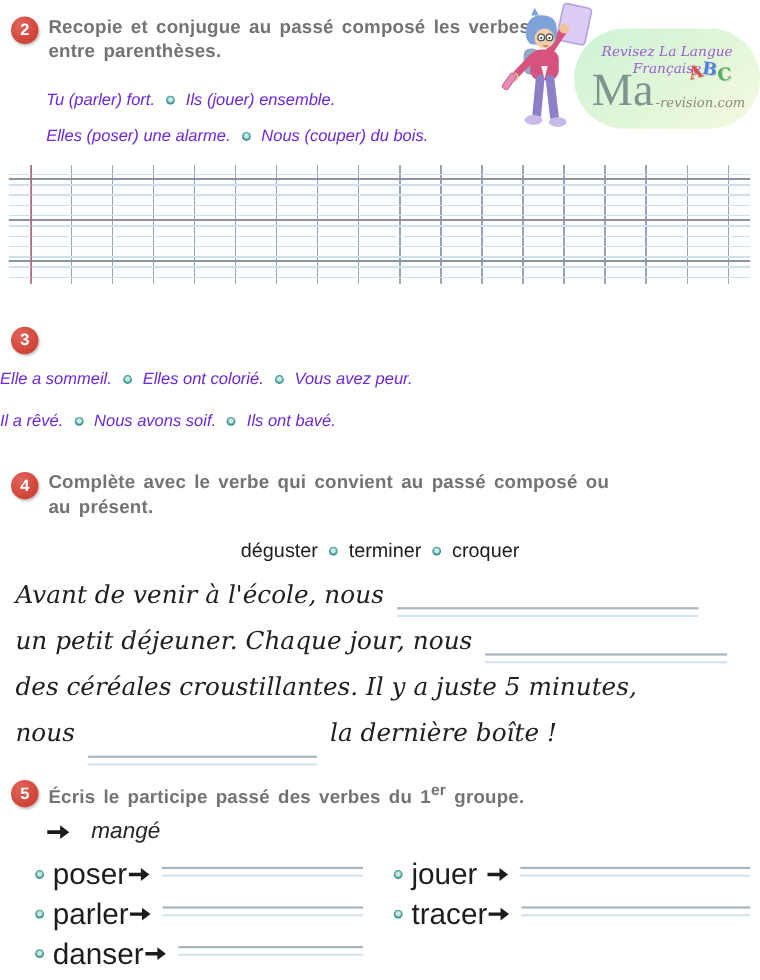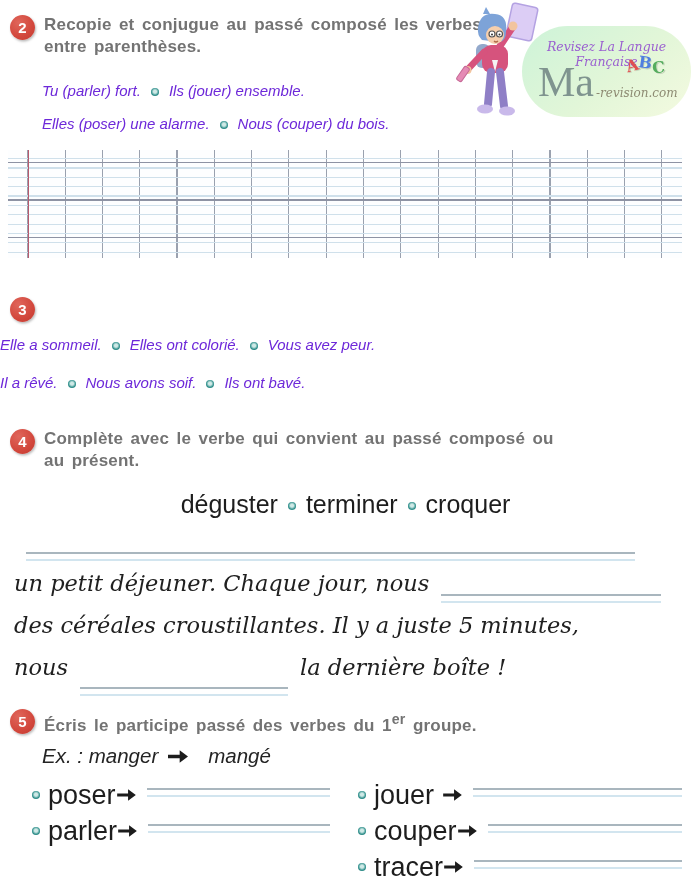--- a/index.html
+++ b/index.html
@@ -35,21 +35,21 @@
   .seyes{
     position:absolute;left:8px;top:150px;width:674px;height:108px;
     background-color:#fdfeff;
     background-image:
       repeating-linear-gradient(to bottom, transparent 0 12px, #8e93a4 12px 13.4px, transparent 13.4px 37.4px),
       repeating-linear-gradient(to bottom, transparent 0 8.1px, #cfe0eb 8.1px 9.35px),
       repeating-linear-gradient(to right, transparent 0 19.3px, #9aa1af 19.3px 20.4px, transparent 20.4px 37.3px);
   }
   .margin-line{position:absolute;left:19.5px;top:0;width:1.6px;height:100%;background:#b85a6e;}
   
-  .word-bank{position:absolute;left:0;width:691px;text-align:center;font-size:25px;}
+  .word-bank{position:absolute;left:0;width:691px;text-align:center;font-size:18px;}
   
   .cursive{
     position:absolute;left:14px;top:528px;width:655px;
     font-family:"DejaVu Serif",serif;font-style:italic;font-size:22.5px;color:#202020;
   }
   .c-line{display:flex;align-items:baseline;height:42px;white-space:nowrap;}
   .blank{
     height:5px;border-top:2px solid #a9b6be;border-bottom:2px solid #d2e5ef;
     align-self:flex-end;margin-bottom:9px;
   }
@@ -119,20 +119,21 @@
   </div>
 
   <div class="ex-header" style="top:428px;left:10px;width:580px;">
     <span class="badge">4</span>
     <h2 class="ex-title" style="width:530px;">Complète avec le verbe qui convient au passé composé ou au présent.</h2>
   </div>
   <div class="word-bank" style="top:490px;"><span class="seg">déguster</span><span class="dot"></span><span class="seg">terminer</span><span class="dot"></span><span class="seg">croquer</span></div>
 
   <div class="cursive">
     <div class="c-line">
+      <span>Avant de venir à l'école, nous</span>
       <div class="blank c-grow" style="margin-right:34px;"></div>
     </div>
     <div class="c-line">
       <span>un petit déjeuner. Chaque jour, nous</span>
       <div class="blank c-grow" style="margin-right:8px;"></div>
     </div>
     <div class="c-line">
       <span>des céréales croustillantes. Il y a juste 5 minutes,</span>
     </div>
     <div class="c-line">
@@ -140,21 +141,20 @@
       <div class="blank c-fixed"></div>
       <span>la dernière boîte !</span>
     </div>
   </div>
 
   <div class="ex-header" style="top:708px;left:10px;width:620px;">
     <span class="badge">5</span>
     <h2 class="ex-title"><span>Écris le participe passé des verbes du 1</span><sup>er</sup><span> groupe.</span></h2>
   </div>
   <div class="example-line">
-    <span>Ex. : manger</span>
     <span class="arrow-wrap">
         <svg viewBox="0 0 26 18" width="22" height="15">
           <path d="M1 7h14V1.5L25 9l-10 7.5V11H1z" fill="#1c1c1c"></path>
         </svg>
       </span>
     <span>mangé</span>
   </div>
   <div class="items-col items-left">
       <div class="item-row">
         <span class="dot"></span>
@@ -169,35 +169,35 @@
       <div class="item-row">
         <span class="dot"></span>
         <span class="item-word">parler</span>
         <span class="arrow-wrap">
           <svg viewBox="0 0 26 18" width="21" height="14">
             <path d="M1 7h14V1.5L25 9l-10 7.5V11H1z" fill="#1c1c1c"></path>
           </svg>
         </span>
         <div class="blank item-blank"></div>
       </div>
+      <div class="item-row">
+        <span class="dot"></span>
+        <span class="item-word">danser</span>
+        <span class="arrow-wrap">
+          <svg viewBox="0 0 26 18" width="21" height="14">
+            <path d="M1 7h14V1.5L25 9l-10 7.5V11H1z" fill="#1c1c1c"></path>
+          </svg>
+        </span>
+        <div class="blank item-blank"></div>
+      </div>
     </div>
   <div class="items-col items-right">
       <div class="item-row">
         <span class="dot"></span>
         <span class="item-word">jouer</span>
-        <span class="arrow-wrap">
-          <svg viewBox="0 0 26 18" width="21" height="14">
-            <path d="M1 7h14V1.5L25 9l-10 7.5V11H1z" fill="#1c1c1c"></path>
-          </svg>
-        </span>
-        <div class="blank item-blank"></div>
-      </div>
-      <div class="item-row">
-        <span class="dot"></span>
-        <span class="item-word">couper</span>
         <span class="arrow-wrap">
           <svg viewBox="0 0 26 18" width="21" height="14">
             <path d="M1 7h14V1.5L25 9l-10 7.5V11H1z" fill="#1c1c1c"></path>
           </svg>
         </span>
         <div class="blank item-blank"></div>
       </div>
       <div class="item-row">
         <span class="dot"></span>
         <span class="item-word">tracer</span>

